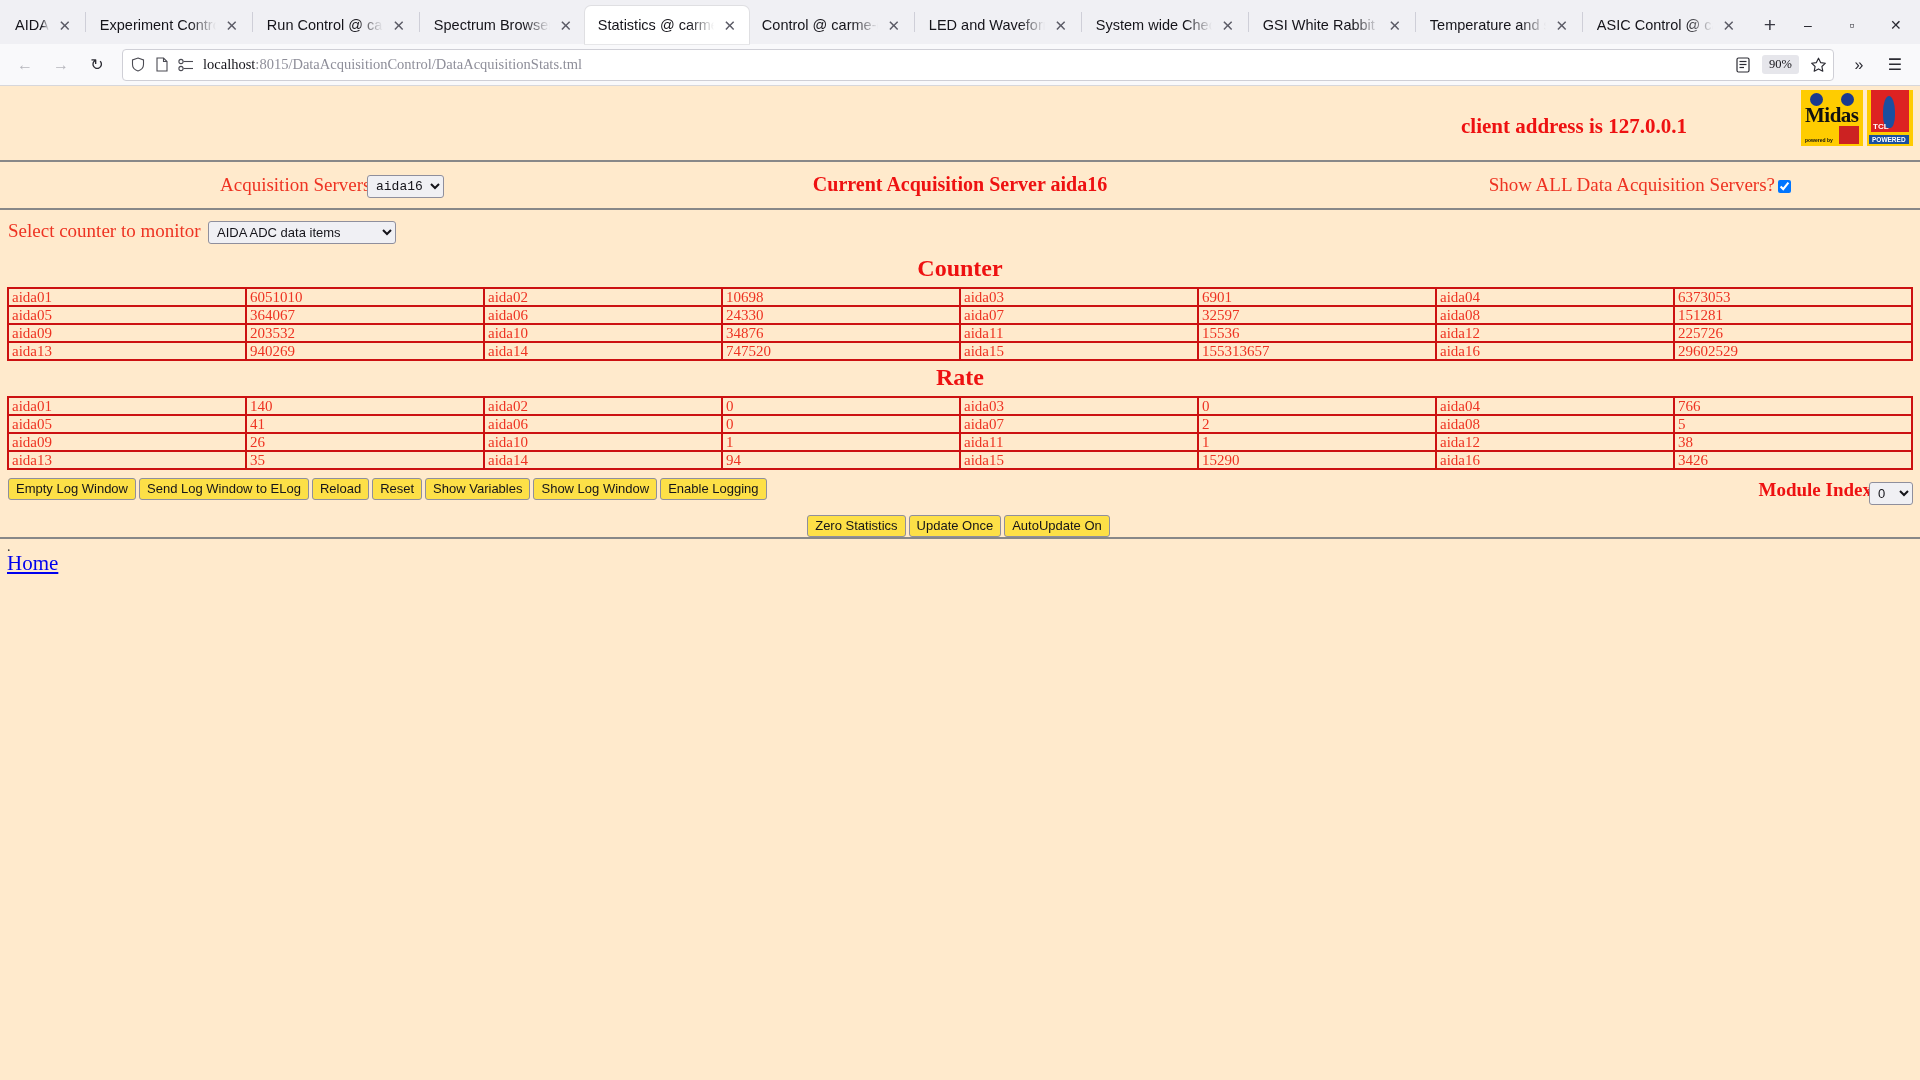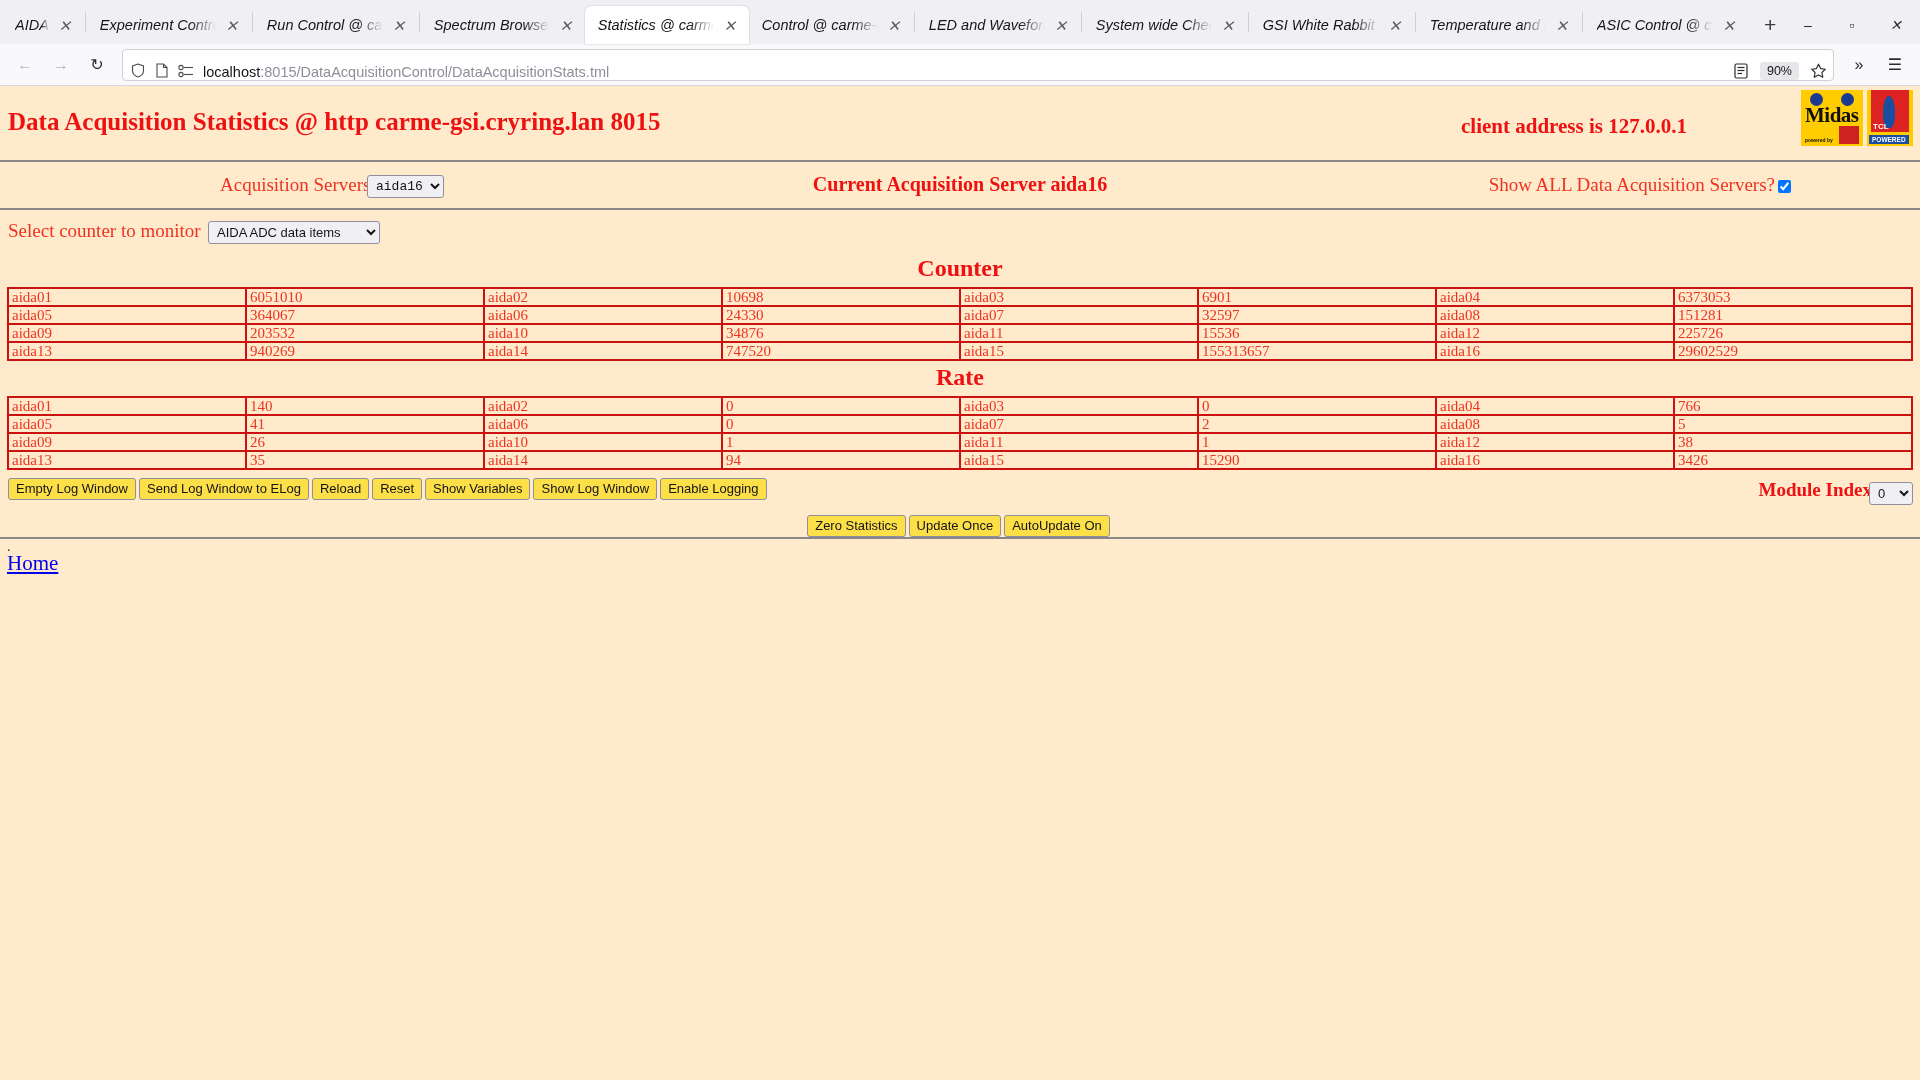--- a/index.html
+++ b/index.html
@@ -10,21 +10,21 @@
     font-family: "Liberation Sans", sans-serif;
     overflow: hidden;
   }
 
   
   .browser-chrome { width: 1920px; background: #f0f0f4; }
 
   .tabstrip {
     display: flex; align-items: flex-end;
     height: 44px; background: #f0f0f4;
-    padding: 0 2px; position: relative; font-style: italic;
+    padding: 0 2px; position: relative;
   }
   .tab {
     display: flex; align-items: center;
     height: 38px; min-width: 60px;
     padding: 0 10px 0 13px;
     font-size: 14.5px; color: #15141a;
     border-radius: 6px 6px 0 0;
     position: relative; flex: 0 0 auto;
   }
   .tab.active { background: #ffffff; box-shadow: 0 0 0 1px rgba(0,0,0,0.07); }
@@ -68,22 +68,23 @@
   .nav-btn {
     width: 34px; height: 32px;
     display: flex; align-items: center; justify-content: center;
     color: #2b2b33; border-radius: 4px; flex: 0 0 auto;
   }
   .nav-btn.disabled { color: #b6b6bd; }
   .urlbar {
     flex: 1 1 auto; height: 32px; margin: 0 6px;
     background: #ffffff; border: 1px solid #cfcfd6;
     border-radius: 4px;
-    display: flex; align-items: flex-end; padding: 0 6px; gap: 6px;
+    display: flex; align-items: center; padding: 0 6px; gap: 6px;
     min-width: 0;
+    font-family: Liberation Serif, serif;
   }
   .url-icon {
     width: 18px; height: 18px; flex: 0 0 auto;
     display: flex; align-items: center; justify-content: center;
     color: #4a4a52;
   }
   .url-text {
     flex: 1 1 auto; font-size: 14.5px; color: #8e8e99;
     white-space: nowrap; overflow: hidden;
     padding-left: 2px;
@@ -387,21 +388,20 @@
     </div>
 
     <div class="nav-btn">»</div>
     <div class="nav-btn">☰</div>
   </div>
 </div>
 
 <div class="page">
 
   <div class="hdr-row">
-    <div class="hdr-title">Data Acquisition Statistics @ http carme-gsi.cryring.lan 8015</div>
     <div class="hdr-client">client address is 127.0.0.1</div>
     <div class="logos">
       <div class="logo-midas">
         <span class="mdot1"></span>
         <span class="mdot2"></span>
         <span class="mtxt">Midas</span>
         <span class="msub">powered by</span>
         <span class="mbadge"></span>
       </div>
       <div class="logo-tcl">
@@ -418,21 +418,21 @@
     <span class="srv-label">Acquisition Servers</span>
     <select class="srv-select mono" id="srv-select"><option value="aida16">aida16</option></select>
     <span class="cur-srv">Current Acquisition Server aida16</span>
     <span class="show-all">Show ALL Data Acquisition Servers?</span>
     <input type="checkbox" class="show-all-cb" id="show-all-cb" checked="" style="">
   </div>
   <hr class="hr">
 
   <div class="counter-row">
     <span class="counter-label">Select counter to monitor</span>
-    <select class="counter-select" id="counter-select" style="width:172px"><option value="AIDA ADC data items">AIDA ADC data items</option></select>
+    <select class="counter-select" id="counter-select" style="width:188px"><option value="AIDA ADC data items">AIDA ADC data items</option></select>
   </div>
 
   <div class="tbl-title">Counter</div>
   <table class="data">
       <tbody id="counter-tbody">
         <tr>
           <td class="k">aida01</td>
           <td class="v">6051010</td>
           <td class="k">aida02</td>
           <td class="v">10698</td>

